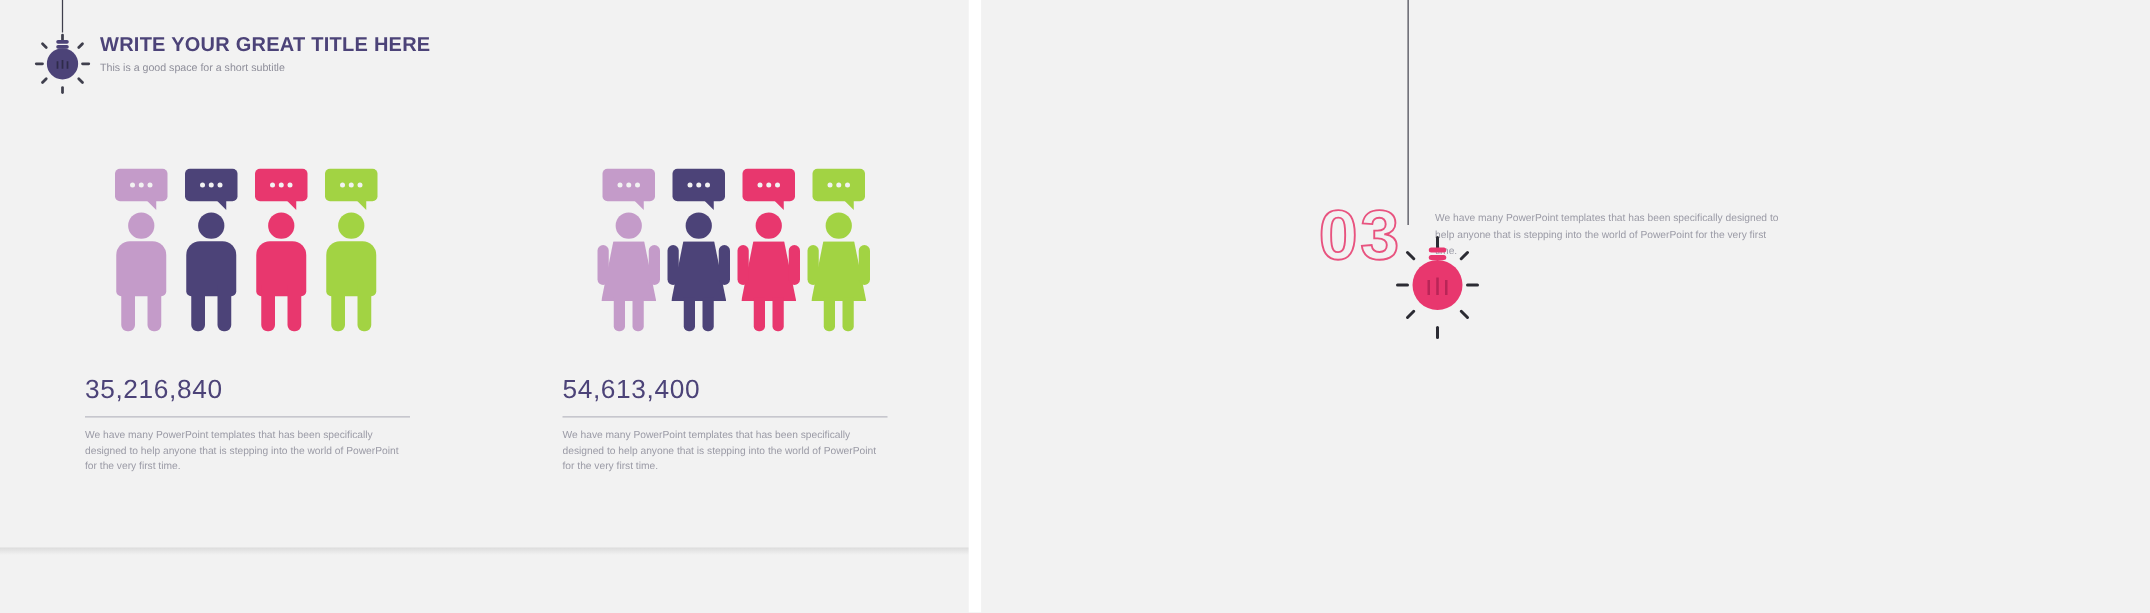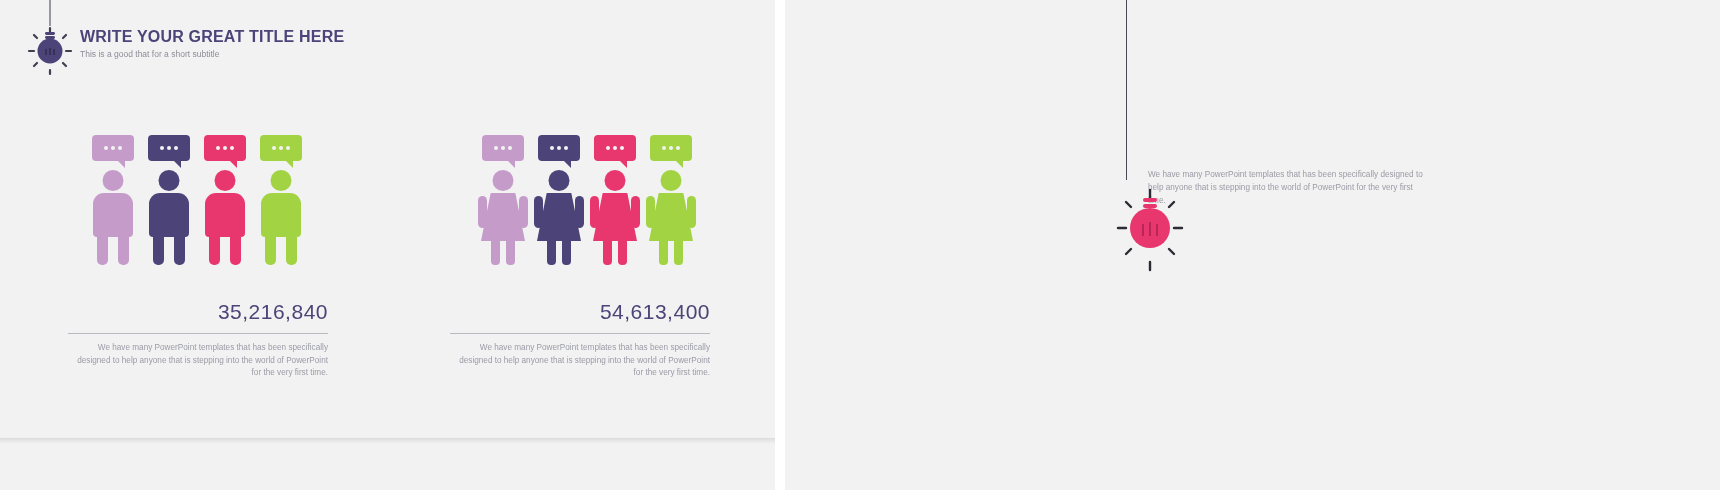--- a/index.html
+++ b/index.html
@@ -52,21 +52,21 @@
 
   
   .vs-wrap{position:absolute;display:flex;align-items:center;}
   .dashline{height:0;border-top:2px dashed #9a9a9a;width:42px;}
   .dot{width:6px;height:6px;border-radius:50%;background:#8c8c8c;}
   .vs-circle{width:43px;height:43px;border-radius:50%;background:#808080;
       display:flex;align-items:center;justify-content:center;
       color:#f2f2f2;font-weight:bold;font-size:17px;font-style:italic;letter-spacing:-.5px;}
 
   
-  .stat{position:absolute;width:260px;text-align:right;}
+  .stat{position:absolute;width:260px;text-align:left;}
   .stat-num{font-size:21px;color:#4c4378;letter-spacing:.5px;}
   .stat-rule{height:1px;background:#b9b9c2;margin:9px 0 8px 0;}
   .stat-desc{font-size:8.2px;line-height:1.55;color:#9b9ba6;}
 
   
   .vline{position:absolute;left:1126px;top:0;width:1px;height:180px;background:#4a4a55;}
   .big-num{position:absolute;left:1055px;top:160px;font-size:56px;font-weight:bold;
       color:transparent;-webkit-text-stroke:1.5px #e8537f;letter-spacing:2px;
       font-family:"Liberation Sans",sans-serif;line-height:1;}
   .sec-head{position:absolute;left:1148px;top:163px;width:300px;}
@@ -96,21 +96,21 @@
         </g>
         <rect x="23" y="10" width="10" height="3" rx="1.4" fill="#4c4378"></rect>
         <rect x="23" y="14" width="10" height="3" rx="1.4" fill="#4c4378"></rect>
         <circle cx="28" cy="29" r="12.5" fill="#4c4378"></circle>
         <path d="M24 27 L24 33 M28 26 L28 33 M32 27 L32 33" stroke="#2f2b4a" stroke-width="1.4" fill="none"></path>
       </svg>
     </div>
 
     <div class="header">
       <h1 class="title">WRITE YOUR GREAT TITLE HERE</h1>
-      <p class="subtitle">This is a good that for a short subtitle</p>
+      <p class="subtitle">This is a good space for a short subtitle</p>
     </div>
 
     <div class="group" style="left:85px;top:135px;">
 
       <div class="person">
         <div class="bubble" style="background:#c49bc9;color:#c49bc9;">
           <i></i>
             <i></i>
             <i></i>
         </div>
@@ -246,20 +246,21 @@
     </div>
   </div>
 
   <div class="panel-left-shadow"></div>
   <div class="divider-gap"></div>
 
   <div class="panel-right">
 
     <div class="vline" style="left:341px;"></div>
 
+    <div class="big-num" style="left:270px;">03</div>
 
     <div class="sec-head" style="left:363px;">
       <p class="sec-desc">We have many PowerPoint templates that has been specifically designed to help anyone that is stepping into the world of PowerPoint for the very first time.</p>
     </div>
 
     <div class="bulb-pink" style="left:315px;top:176px;">
       <svg width="100" height="110" viewBox="0 0 100 110">
         <g stroke="#2b2b33" stroke-width="2.4" stroke-linecap="round">
           <line x1="50" y1="14" x2="50" y2="22"></line>
           <line x1="26" y1="26" x2="31" y2="31"></line>

